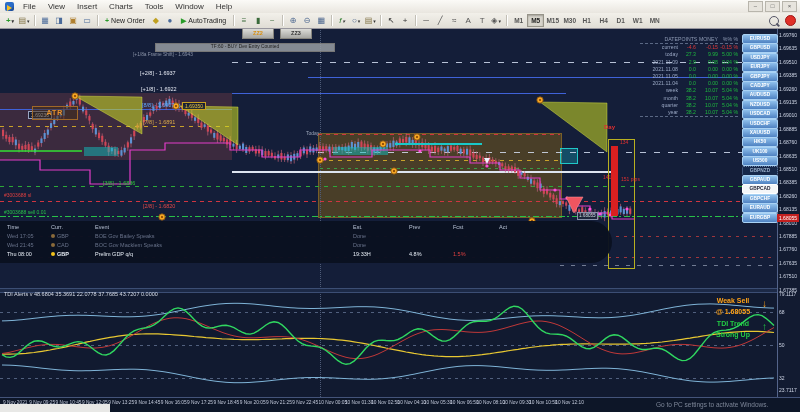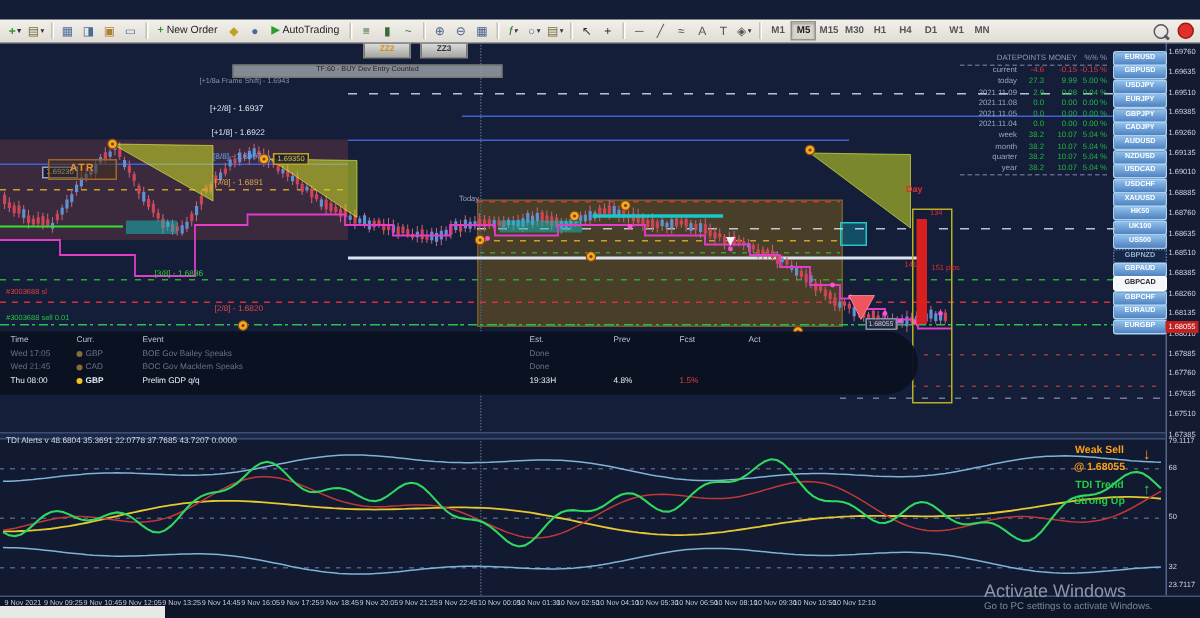--- a/index.html
+++ b/index.html
@@ -91,20 +91,35 @@
   
   .sig{position:absolute;z-index:6;font-size:7px;font-weight:bold;white-space:nowrap;}
   .wm1{position:absolute;left:656px;top:387px;font-size:12px;color:#8d96a8;z-index:9;font-weight:normal;}
   .wm2{position:absolute;left:656px;top:401px;font-size:6.5px;color:#7d8698;z-index:9;}
 </style>
 </head>
 <body>
 
 <div class="screen">
 
+  <div class="menubar">
+    <span class="appicon"></span>
+    <span class="menu-item">File</span>
+    <span class="menu-item">View</span>
+    <span class="menu-item">Insert</span>
+    <span class="menu-item">Charts</span>
+    <span class="menu-item">Tools</span>
+    <span class="menu-item">Window</span>
+    <span class="menu-item">Help</span>
+    <span class="win-controls">
+      <span class="win-btn">–</span>
+      <span class="win-btn">□</span>
+      <span class="win-btn">×</span>
+    </span>
+  </div>
 
   <div class="toolbar">
     <span class="tb" style="color:#2a9c2a;font-weight:bold;">+<small>▾</small></span>
     <span class="tb" style="color:#7a6a3a;">▤<small>▾</small></span>
     <span class="sep"></span>
     <span class="tb" style="color:#4a6a9a;">▦</span>
     <span class="tb" style="color:#4a6a9a;">◨</span>
     <span class="tb" style="color:#b08030;">▣</span>
     <span class="tb" style="color:#4a6a9a;">▭</span>
     <span class="sep"></span>
@@ -867,15 +882,14 @@
     </div>
   <div class="whitebox"></div>
 
   <div class="sig" style="left:700px;top:297px;width:66px;text-align:center;color:#ffa217;">Weak Sell</div>
   <div class="sig" style="left:700px;top:308px;width:66px;text-align:center;color:#ffa217;">@ 1.68055</div>
   <div class="sig" style="left:762px;top:298px;color:#ffa217;font-size:10px;">↓</div>
   <div class="sig" style="left:700px;top:320px;width:66px;text-align:center;color:#22cc44;">TDI Trend</div>
   <div class="sig" style="left:700px;top:331px;width:66px;text-align:center;color:#22cc44;">Strong Up</div>
   <div class="sig" style="left:762px;top:321px;color:#22cc44;font-size:10px;">↑</div>
 
-  <div class="wm1">Activate Windows</div>
   <div class="wm2">Go to PC settings to activate Windows.</div>
 </div>
 
 </body></html>

